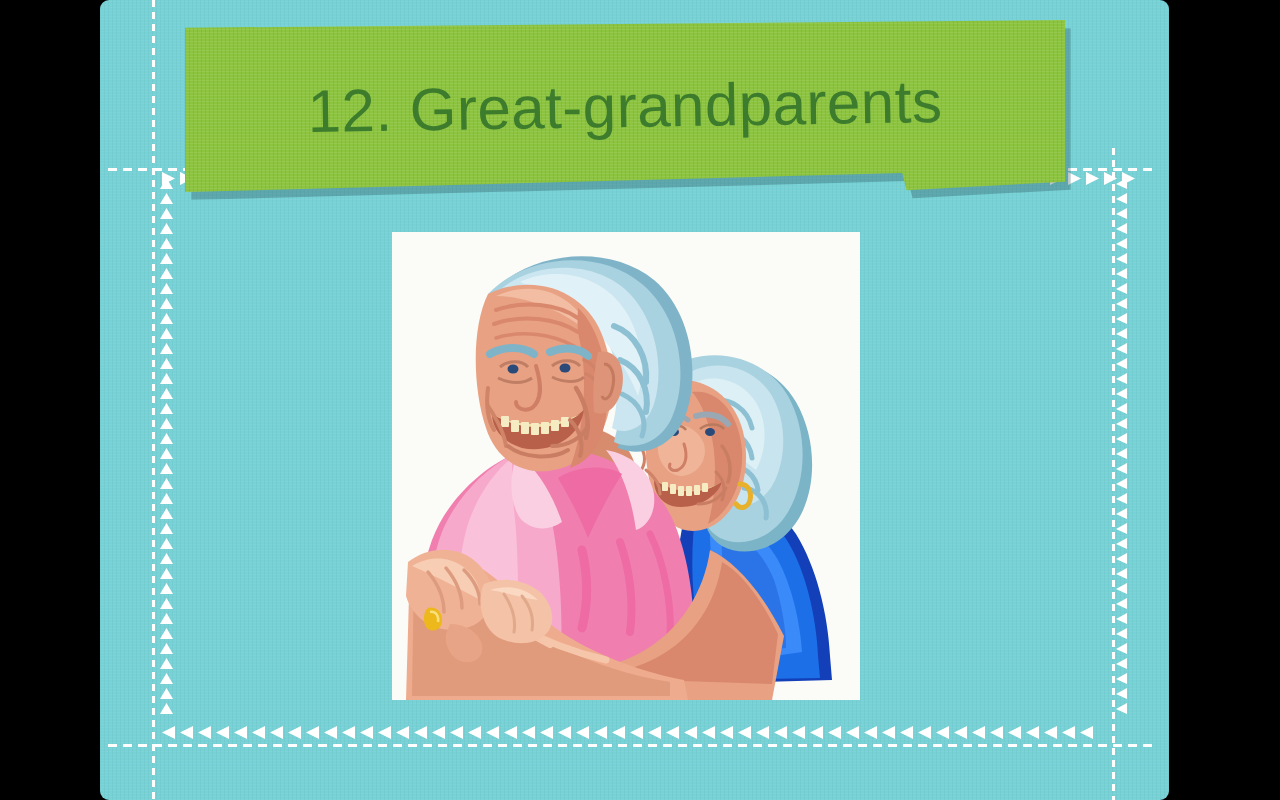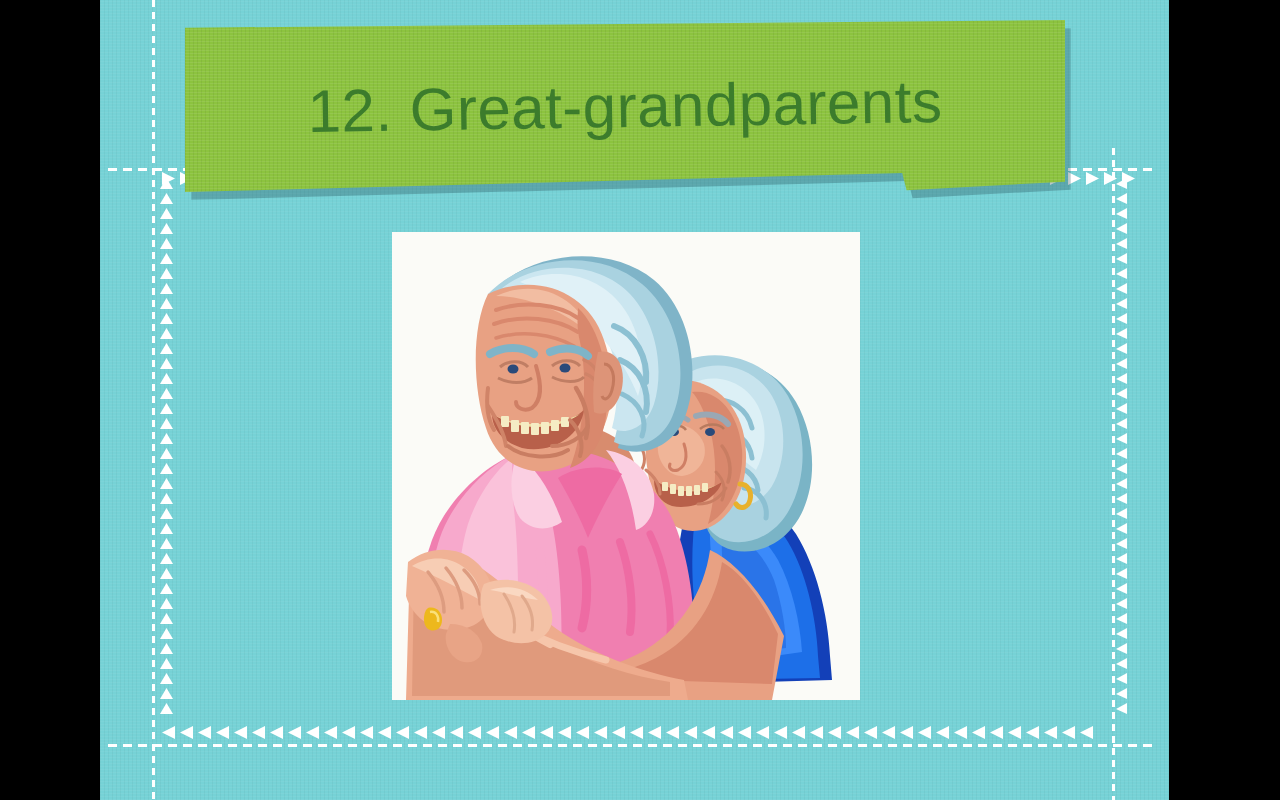--- a/index.html
+++ b/index.html
@@ -31,20 +31,21 @@
 
   
   #slide {
     position: absolute;
     left: 100px;
     top: 0;
     width: 1069px;
     height: 800px;
     background: #76d2d6;
     overflow: hidden;
+    border-radius: 9px;
   }
   
   #slide::before {
     content: "";
     position: absolute;
     inset: 0;
     background-image:
       repeating-linear-gradient(0deg, rgba(255,255,255,0.045) 0px, rgba(255,255,255,0.045) 1px, rgba(0,0,0,0.0) 1px, rgba(0,0,0,0.0) 3px),
       repeating-linear-gradient(90deg, rgba(0,0,0,0.035) 0px, rgba(0,0,0,0.035) 1px, rgba(0,0,0,0.0) 1px, rgba(0,0,0,0.0) 4px);
     pointer-events: none;

